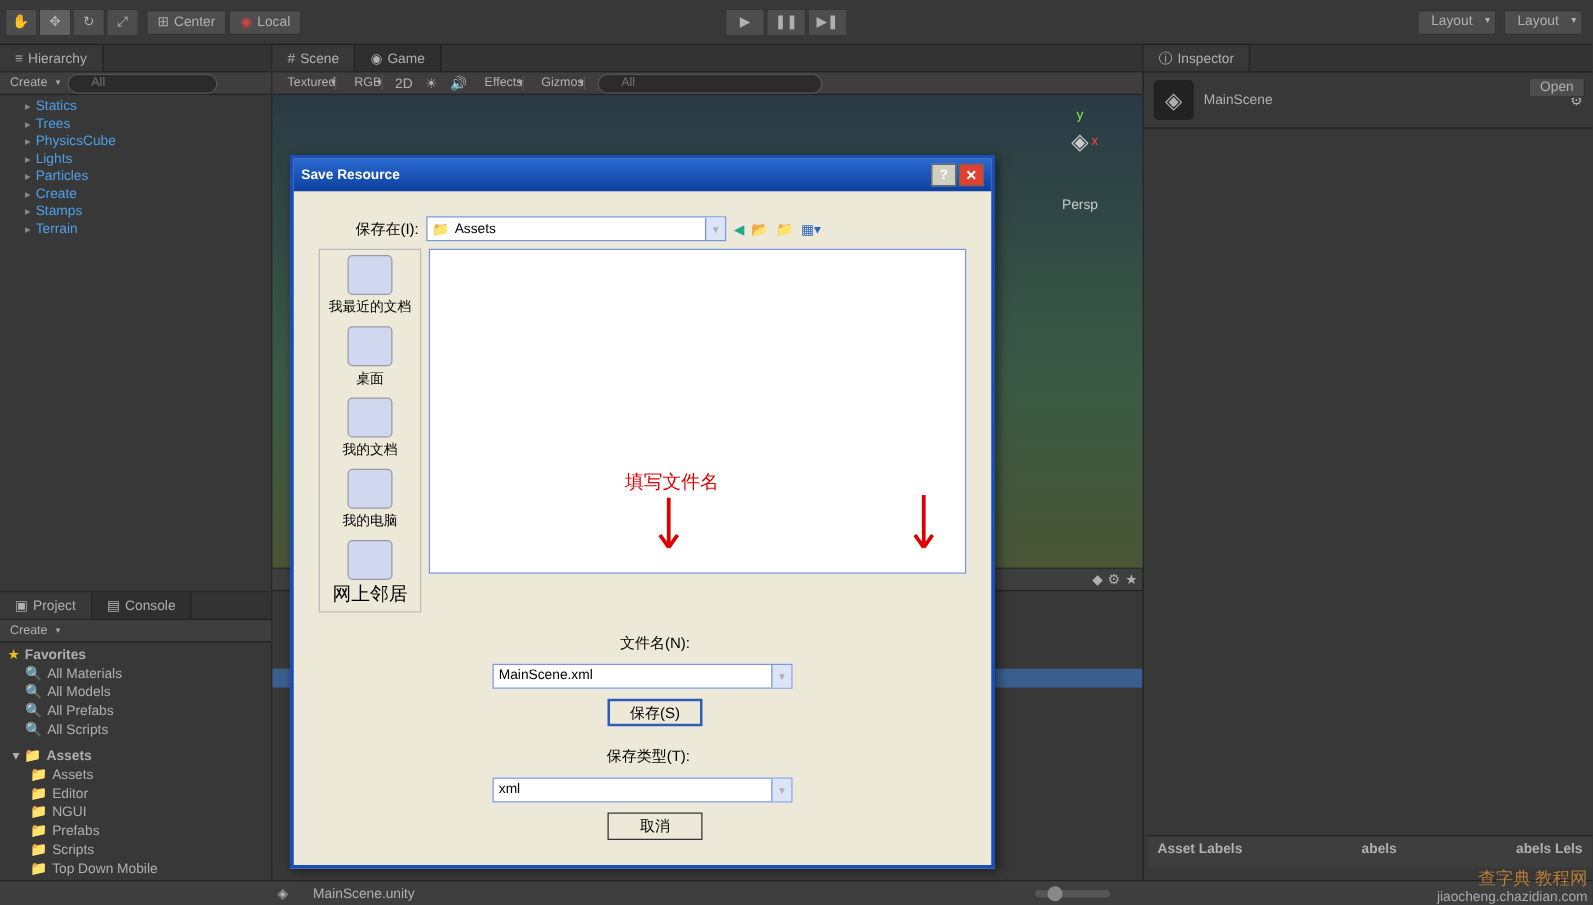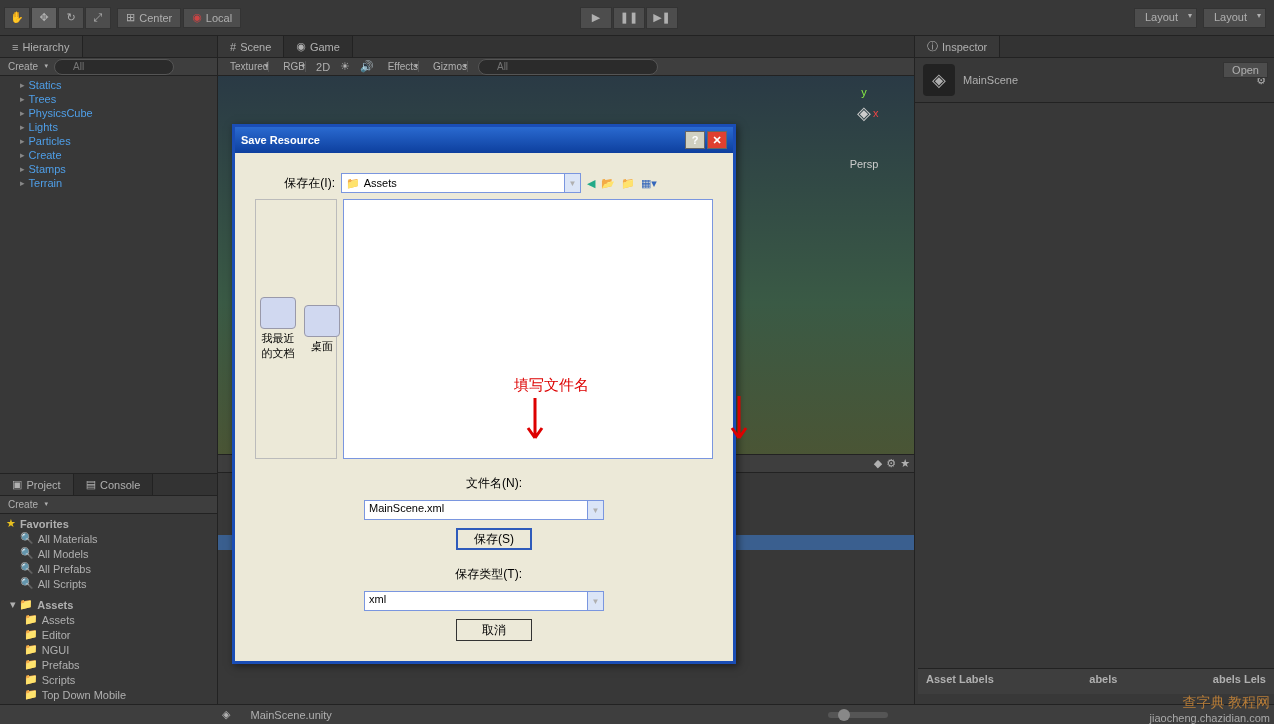--- a/index.html
+++ b/index.html
@@ -34,33 +34,33 @@
 .folder-item { display: flex; align-items: center; gap: 4px; padding: 1px 6px 1px 10px; cursor: pointer; }
 .folder-item.child { padding-left: 24px; }
 .asset-item { display: flex; align-items: center; gap: 6px; padding: 1px 6px 1px 24px; cursor: pointer; }
 .asset-item.selected { background: #3a5f8f; color: #fff; }
 .scene-content { flex: 1; position: relative; background: linear-gradient(#2a3a45 0%, #3a5a45 60%, #4a5535 100%); }
 .gizmo { position: absolute; right: 20px; top: 10px; width: 60px; height: 90px; color: #ccc; font-size: 9px; text-align: center; }
 .status-bar { height: 20px; background: #3e3e3e; border-top: 1px solid #222; display: flex; align-items: center; padding: 0 6px; }
 .inspector-head { padding: 6px 8px; display: flex; align-items: center; gap: 8px; border-bottom: 1px solid #222; }
 .open-btn { position: absolute; right: 6px; top: 62px; background: #4d4d4d; border: 1px solid #333; padding: 1px 8px; cursor: pointer; }
 .asset-labels { position: absolute; bottom: 30px; left: 918px; right: 0; height: 26px; background: #3e3e3e; border-top: 1px solid #222; padding: 4px 8px; font-weight: bold; display: flex; justify-content: space-between; }
-.dialog { position: absolute; left: 232px; top: 124px; width: 504px; background: #ece9d8; border: 3px solid #1a4db5; box-shadow: 2px 2px 8px rgba(0,0,0,.5); }
+.dialog { position: absolute; left: 232px; top: 124px; width: 564px; background: #ece9d8; border: 3px solid #1a4db5; box-shadow: 2px 2px 8px rgba(0,0,0,.5); }
 .dialog-title { background: linear-gradient(#2a6ad0, #0d3f9e); color: #fff; font-weight: bold; padding: 4px 6px; display: flex; align-items: center; font-family: "SimSun", monospace; font-size: 13px; }
 .dialog-title-btns { margin-left: auto; display: flex; gap: 2px; }
 .titlebtn { width: 20px; height: 18px; background: #d0d0c0; border: 1px solid #666; display: flex; align-items: center; justify-content: center; font-size: 11px; cursor: pointer; }
 .titlebtn.close { background: #e04030; color: #fff; }
 .dialog-body { padding: 20px; }
 .dialog-row { display: flex; align-items: center; gap: 6px; margin-bottom: 6px; }
 .dialog-label { width: 80px; text-align: right; color: #000; font-size: 12px; }
 .combo { background: #fff; border: 1px solid #7a96df; height: 20px; padding: 0 4px; display: flex; align-items: center; position: relative; cursor: pointer; font-family: monospace; font-size: 12px; }
 .combo.location { width: 240px; }
 .combo-arrow { position: absolute; right: 0; top: 0; bottom: 0; width: 16px; background: #dbe5f7; border-left: 1px solid #7a96df; display: flex; align-items: center; justify-content: center; font-size: 8px; }
 .iconbtns { display: flex; gap: 6px; }
-.sidebaricons { width: 82px; display: flex; flex-direction: row; align-items: center; gap: 8px; padding: 4px; border: 1px solid #bbb; background: #ece9d8; }
+.sidebaricons { width: 82px; display: flex; flex-direction: column; align-items: center; gap: 8px; padding: 4px; border: 1px solid #bbb; background: #ece9d8; }
 .side-i { text-align: center; cursor: pointer; }
 .side-i .ico { width: 36px; height: 32px; background: #d0d8f0; border: 1px solid #99a; border-radius: 4px; margin: 0 auto 2px; }
 .file-area { flex: 1; background: #fff; border: 1px solid #7a96df; height: 260px; position: relative; }
 .annotation { position: absolute; color: #d00; font-size: 15px; font-family: "SimSun", sans-serif; }
 .arrow-svg { position: absolute; pointer-events: none; }
 .bottom-row { display: flex; align-items: center; gap: 8px; margin-top: 8px; flex-direction: column; }
 .bottom-combo { background: #fff; border: 1px solid #7a96df; height: 20px; width: 240px; padding: 0 4px; font-family: monospace; font-size: 12px; position: relative; }
 .dlg-btn { width: 76px; height: 22px; background: #ece9d8; border: 1px solid #333; cursor: pointer; color: #000; font-size: 12px; }
 .dlg-btn.primary { border: 2px solid #2f5bbb; }
 .star { color: #e8c020; }
@@ -340,21 +340,21 @@
         <div class="side-i">
             <div class="ico"></div>
             <div style="color:#000;font-size:11px">我的电脑</div>
           </div>
         <div class="side-i">
             <div class="ico"></div>
             <div style="color:#000;font-size:15px">网上邻居</div>
           </div>
       </div>
       <div class="file-area">
-        <div class="annotation" style="left:170px;top:176px">填写文件名</div>
+        <div class="annotation" style="left:156px;top:176px">填写文件名</div>
         <svg class="arrow-svg" style="left:176px;top:198px" width="30" height="56">
             <path d="M15 0 L15 40 M15 40 L8 30 M15 40 L22 30" stroke="#d00" stroke-width="3" fill="none"></path>
           </svg>
         <svg class="arrow-svg" style="left:380px;top:196px" width="30" height="58">
             <path d="M15 0 L15 42 M15 42 L8 32 M15 42 L22 32" stroke="#d00" stroke-width="3" fill="none"></path>
           </svg>
       </div>
     </div>
     <div class="bottom-row">
       <div style="width:82px"></div>

